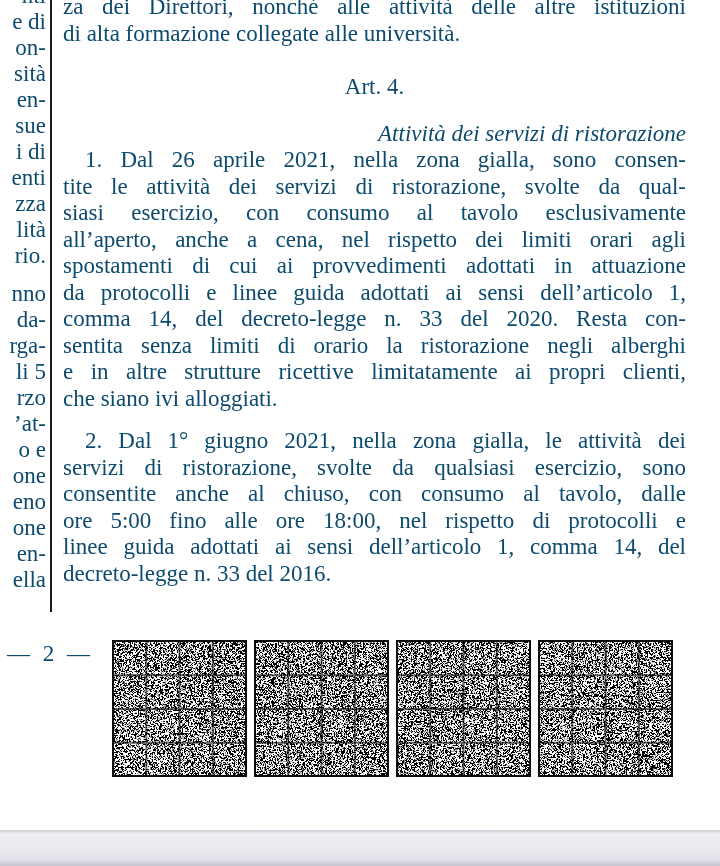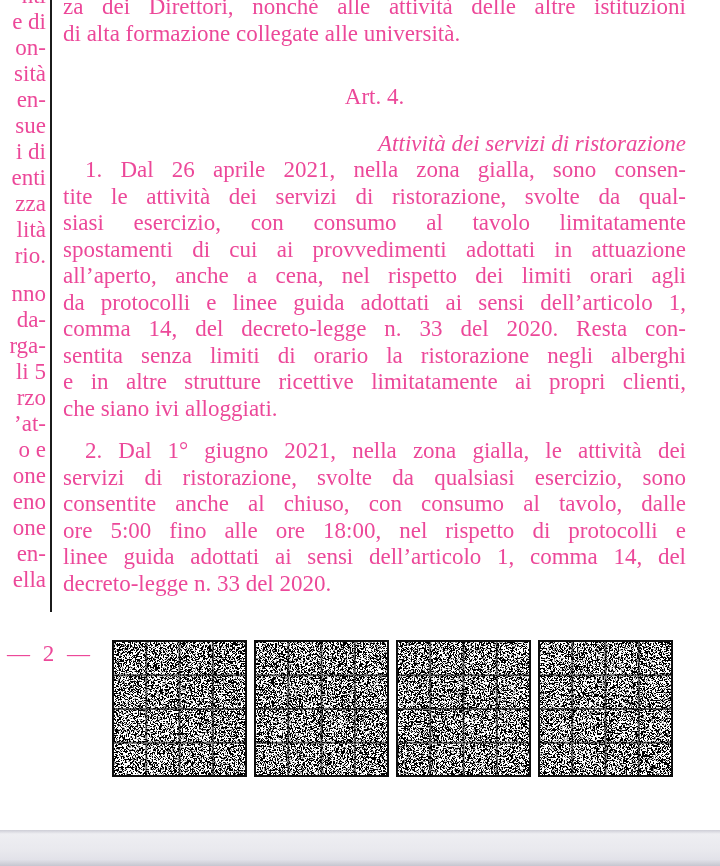--- a/index.html
+++ b/index.html
@@ -1,39 +1,39 @@
 <!DOCTYPE html>
 <html><head>
 <meta charset="utf-8">
 <style>
   html,body{margin:0;padding:0;background:#fff;}
   .screen{
     position:relative;width:720px;height:866px;overflow:hidden;
-    background:#ffffff;color:#ec4899;
+    background:#ffffff;color:#0c4a6e;
     font-family:"Liberation Serif", serif;
   }
   
   .divider{position:absolute;left:50px;top:0;width:2px;height:612px;background:#1b1b1b;}
   
   .leftcol{
     position:absolute;left:0;top:-17px;width:46px;
     font-size:23px;line-height:26px;text-align:right;white-space:nowrap;
   }
   .leftcol .lline{height:26px;overflow:visible;}
   .leftcol .gap{height:12px;}
   
   .main{
     position:absolute;left:63px;top:-6px;width:623px;
     font-size:23px;line-height:26.5px;
   }
   .line{text-align:justify;text-align-last:justify;}
   .intro .line:last-child,
   .para .line:last-child{text-align-last:left;}
   .para .line:first-child{text-indent:22px;}
-  .heading{text-align:center;margin-top:37px;}
+  .heading{text-align:center;margin-top:27px;}
   .subtitle{text-align:right;font-style:italic;margin-top:20px;}
   .para1{}
   .para2{margin-top:16px;}
   
   .pagenum{position:absolute;left:7px;top:641px;font-size:23px;word-spacing:7px;}
   
   .barcodes{position:absolute;left:112px;top:640px;display:flex;gap:7px;}
   .bc{display:block;}
   
   .bottombar{
@@ -84,36 +84,36 @@
   <div class="main">
     <div class="intro">
         <div class="line">za dei Direttori, nonché alle attività delle altre istituzioni</div>
         <div class="line">di alta formazione collegate alle università.</div>
       </div>
     <div class="heading">Art. 4.</div>
     <div class="subtitle">Attività dei servizi di ristorazione</div>
     <div class="para para1">
         <div class="line">1. Dal 26 aprile 2021, nella zona gialla, sono consen-</div>
         <div class="line">tite le attività dei servizi di ristorazione, svolte da qual-</div>
-        <div class="line">siasi esercizio, con consumo al tavolo limitatamente</div>
+        <div class="line">siasi esercizio, con consumo al tavolo esclusivamente</div>
+        <div class="line">all’aperto, anche a cena, nel rispetto dei limiti orari agli</div>
         <div class="line">spostamenti di cui ai provvedimenti adottati in attuazione</div>
-        <div class="line">all’aperto, anche a cena, nel rispetto dei limiti orari agli</div>
         <div class="line">da protocolli e linee guida adottati ai sensi dell’articolo 1,</div>
         <div class="line">comma 14, del decreto-legge n. 33 del 2020. Resta con-</div>
         <div class="line">sentita senza limiti di orario la ristorazione negli alberghi</div>
         <div class="line">e in altre strutture ricettive limitatamente ai propri clienti,</div>
         <div class="line">che siano ivi alloggiati.</div>
       </div>
     <div class="para para2">
         <div class="line">2. Dal 1° giugno 2021, nella zona gialla, le attività dei</div>
         <div class="line">servizi di ristorazione, svolte da qualsiasi esercizio, sono</div>
         <div class="line">consentite anche al chiuso, con consumo al tavolo, dalle</div>
         <div class="line">ore 5:00 fino alle ore 18:00, nel rispetto di protocolli e</div>
         <div class="line">linee guida adottati ai sensi dell’articolo 1, comma 14, del</div>
-        <div class="line">decreto-legge n. 33 del 2020.</div>
+        <div class="line">decreto-legge n. 33 del 2016.</div>
       </div>
   </div>
 
   <div class="pagenum">— 2 —</div>
 
   <svg class="defs" aria-hidden="true">
     <defs>
       <filter id="nz0" x="0" y="0" width="100%" height="100%">
         <feTurbulence type="fractalNoise" baseFrequency="0.5" numOctaves="2" seed="4" stitchTiles="stitch"></feTurbulence>
         <feColorMatrix type="saturate" values="0"></feColorMatrix>

